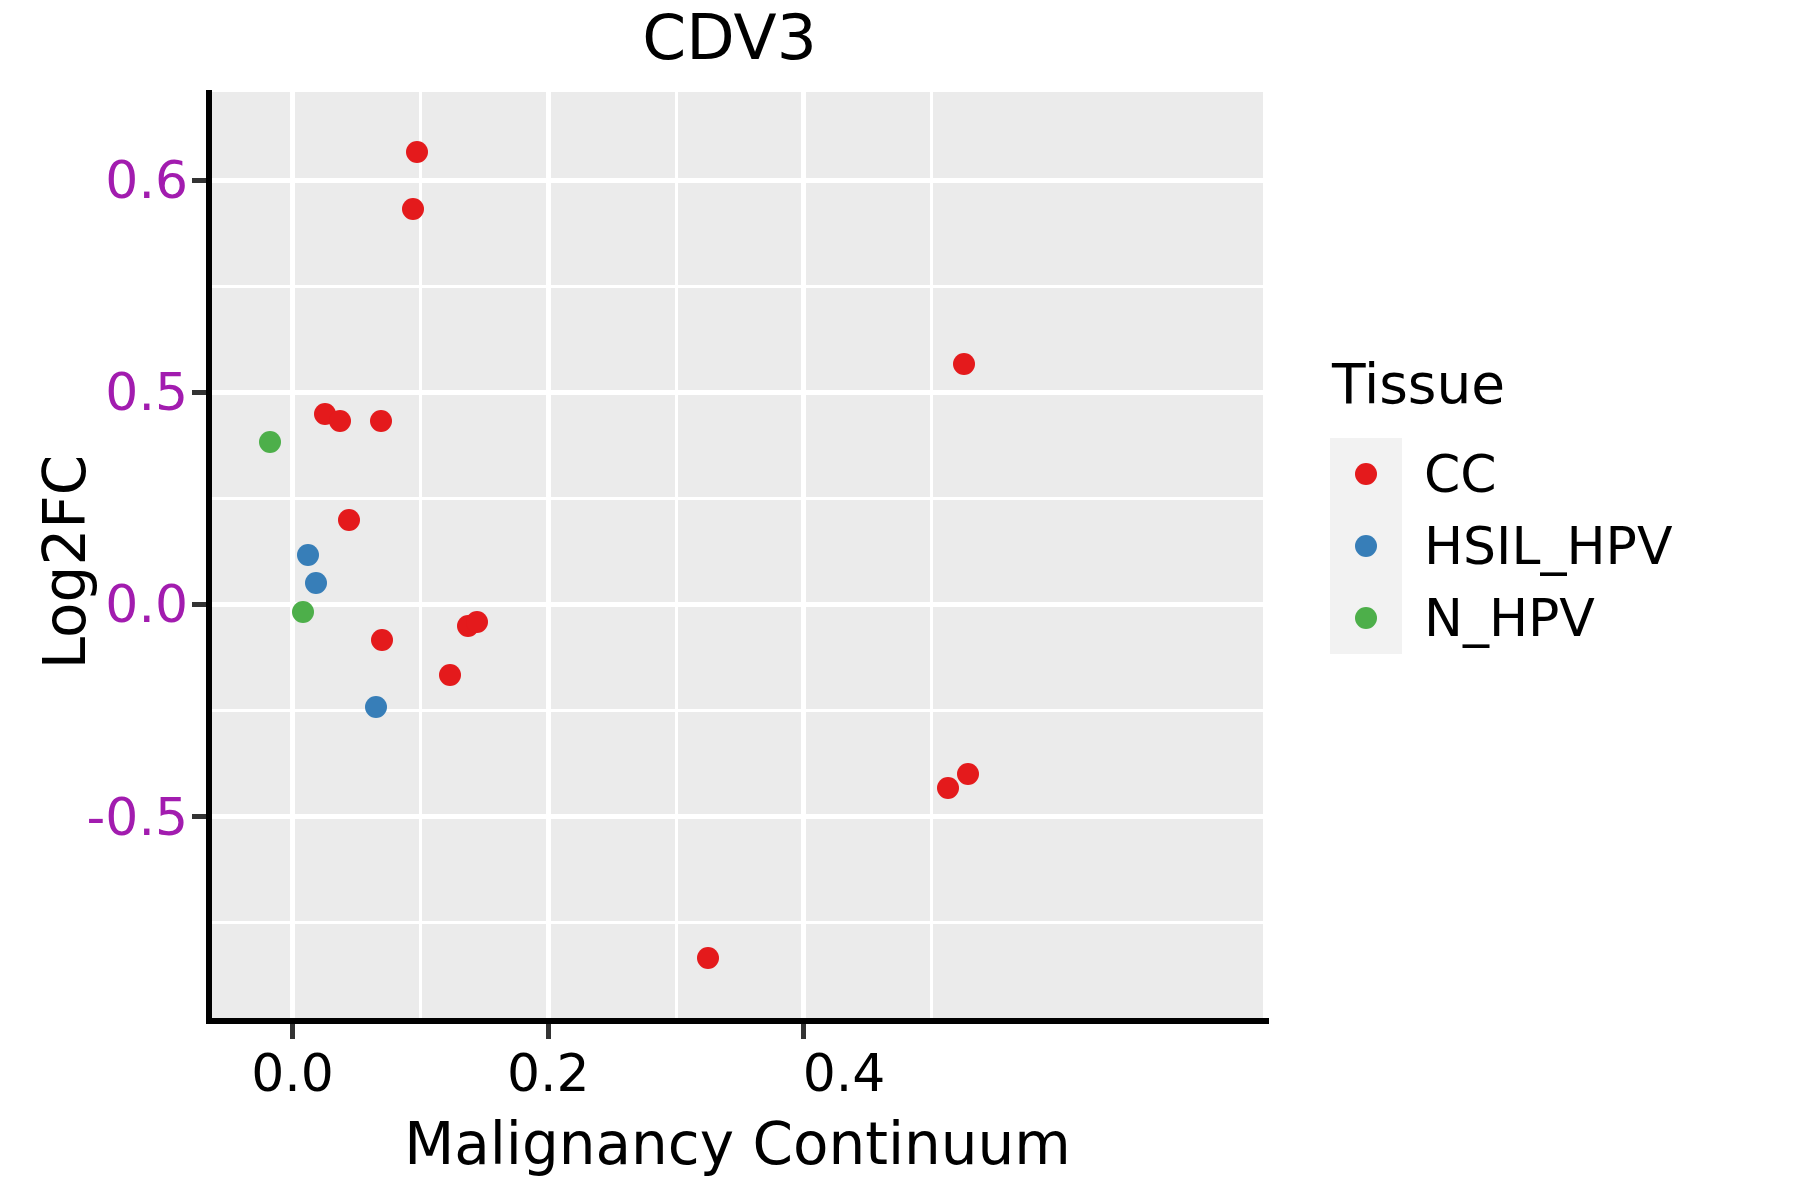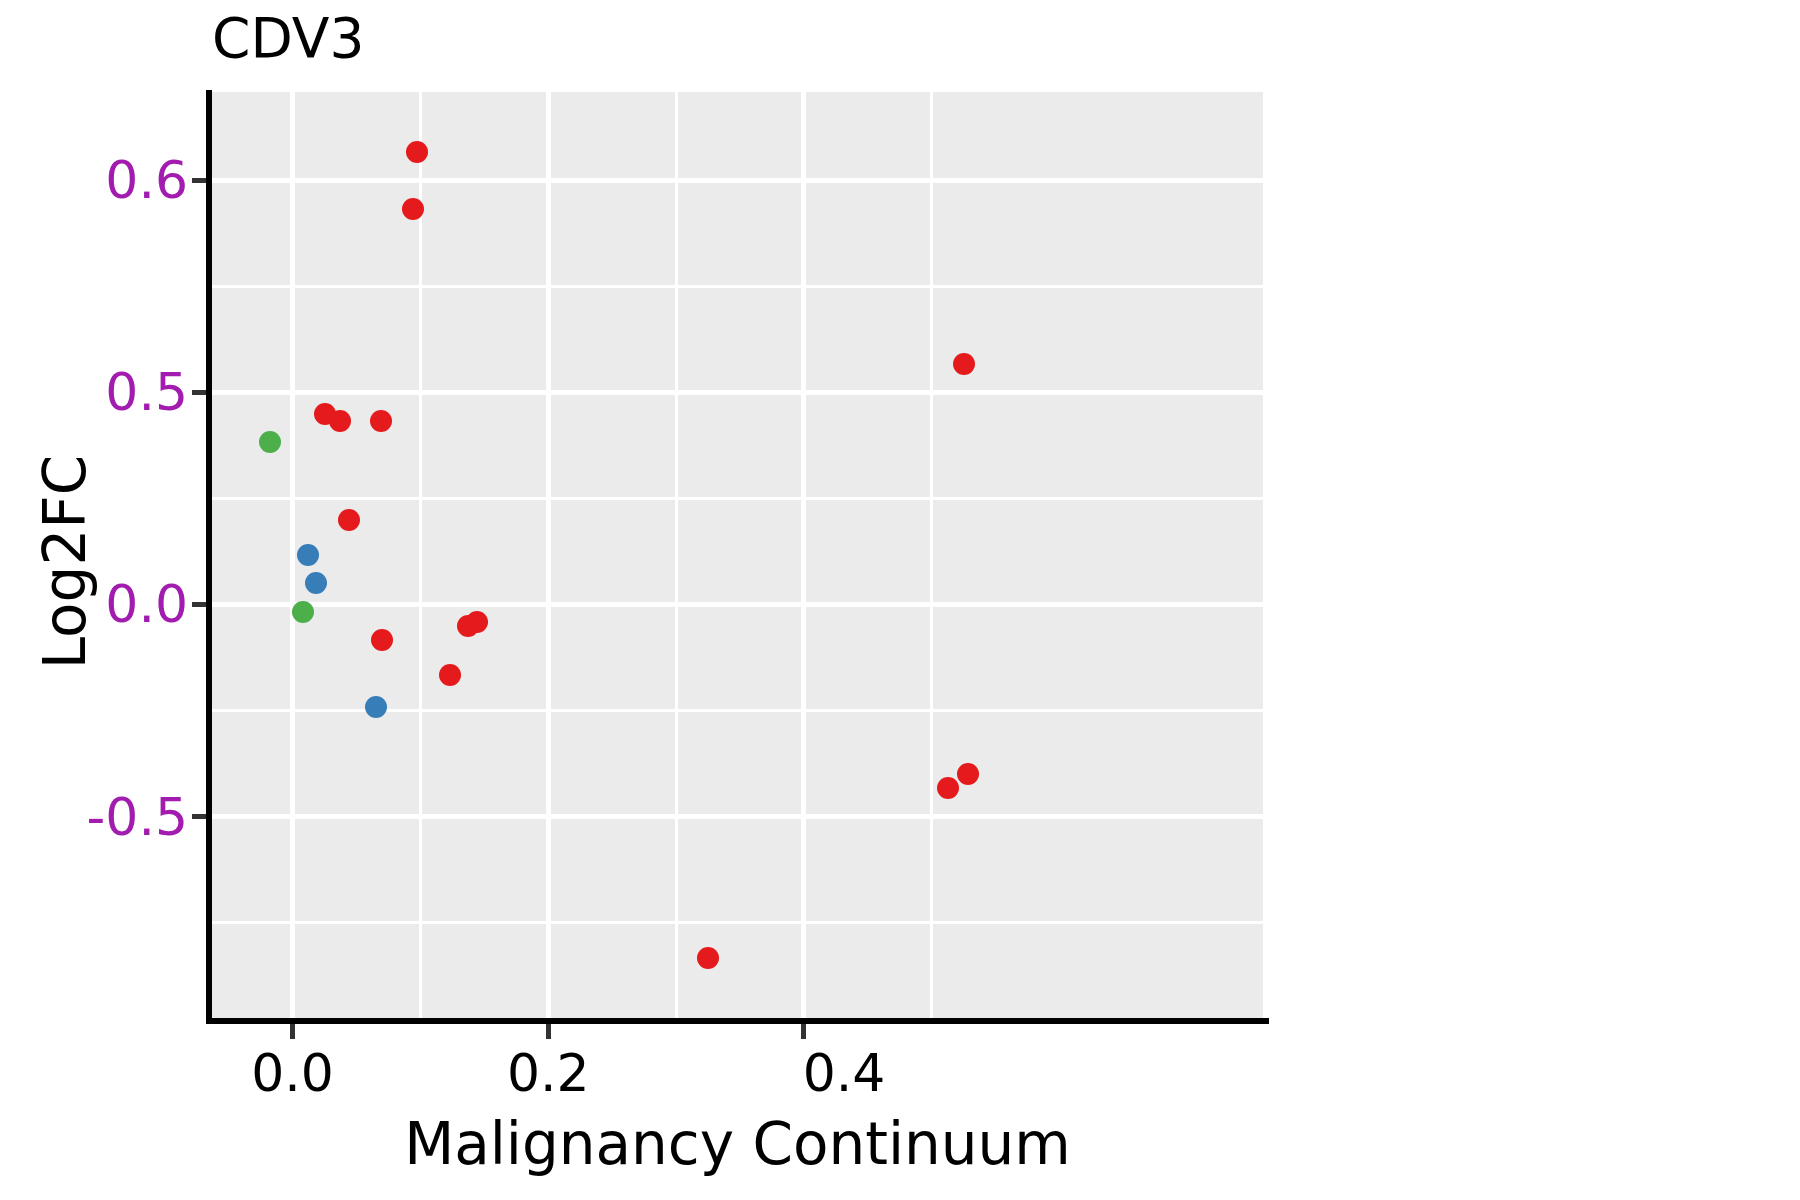--- a/index.html
+++ b/index.html
@@ -18,24 +18,25 @@
   #figure {
     position: relative;
     width: 1800px;
     height: 1200px;
     background: #ffffff;
   }
 
   
   #chart-title {
     position: absolute;
-    left: 212px;
+    left: 204px;
     top: 6px;
     width: 1051px;
-    font-size: 55px;
+    text-align: center;
+    font-size: 63px;
     line-height: 64px;
     color: #000000;
     white-space: nowrap;
   }
 
   
   #plot-panel {
     position: absolute;
     left: 212px;
     top: 92px;
@@ -241,15 +242,36 @@
       <div class="ticklabel-y" style="top: 790.542px;">-0.5</div>
       <div class="ticklabel-y" style="top: 578.481px;">0.0</div>
       <div class="ticklabel-y" style="top: 366.42px;">0.5</div>
       <div class="ticklabel-y" style="top: 154.359px;">0.6</div>
     </div>
 
   <div id="xlabel">Malignancy Continuum</div>
   <div id="ylabel">Log2FC</div>
 
   <div id="legend">
+    <div id="legend-title">Tissue</div>
+    <div id="legend-entries">
+        <div class="legend-row">
+          <div class="legend-key">
+            <div class="legend-dot" style="background: rgb(228, 26, 28);"></div>
+          </div>
+          <div class="legend-label">CC</div>
+        </div>
+        <div class="legend-row">
+          <div class="legend-key">
+            <div class="legend-dot" style="background: rgb(55, 126, 184);"></div>
+          </div>
+          <div class="legend-label">HSIL_HPV</div>
+        </div>
+        <div class="legend-row">
+          <div class="legend-key">
+            <div class="legend-dot" style="background: rgb(77, 175, 74);"></div>
+          </div>
+          <div class="legend-label">N_HPV</div>
+        </div>
+      </div>
   </div>
 
 </div>
 
 </body></html>

